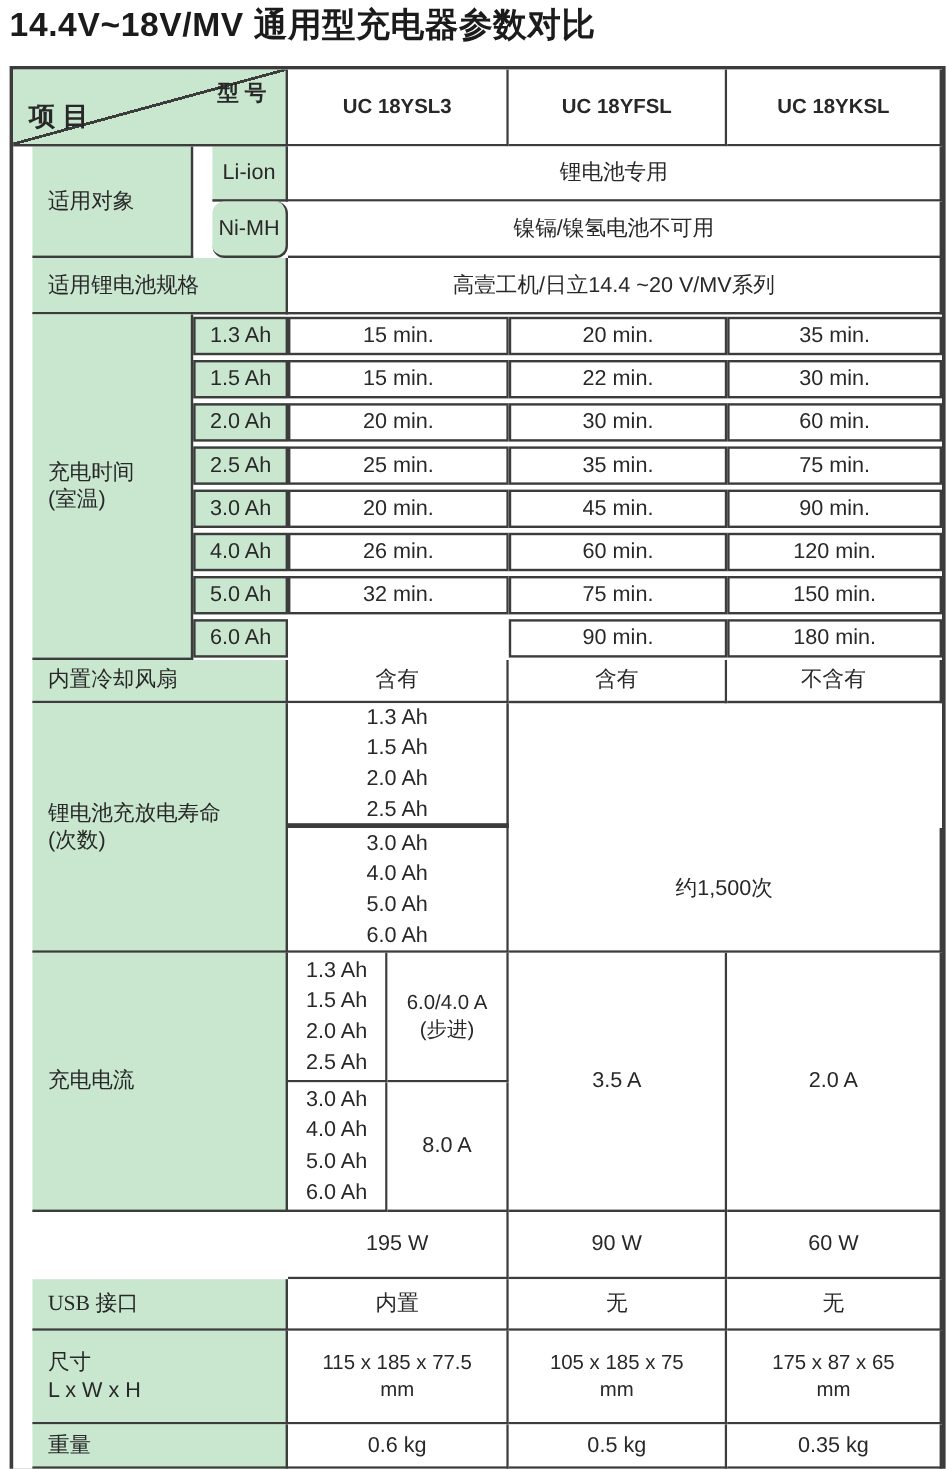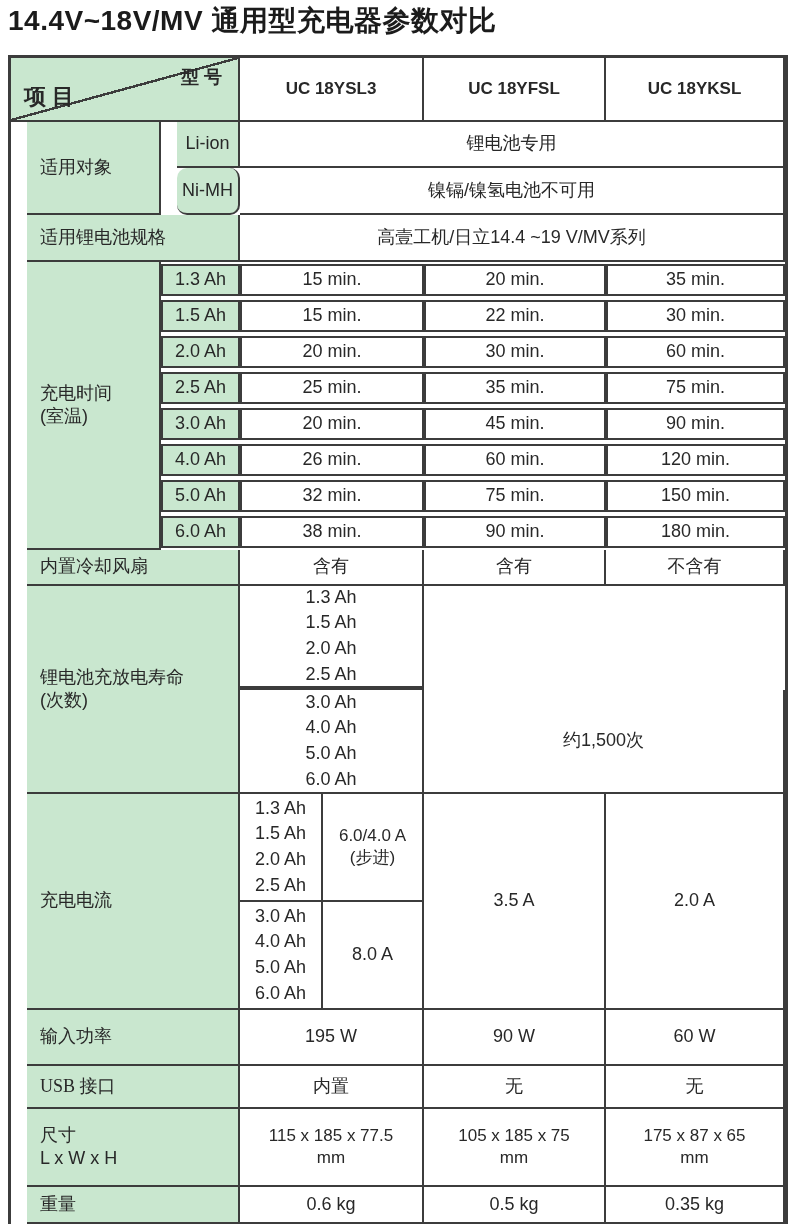--- a/index.html
+++ b/index.html
@@ -67,21 +67,21 @@
   <div class="c model" style="grid-column:5/6;grid-row:1;">UC 18YFSL</div>
   <div class="c model" style="grid-column:6/7;grid-row:1;">UC 18YKSL</div>
 
   <div class="c g lab" style="grid-column:1;grid-row:2/4;">适用对象</div>
   <div class="c g" style="grid-column:2;grid-row:2;">Li-ion</div>
   <div class="c" style="grid-column:3/7;grid-row:2;">锂电池专用</div>
   <div class="c g" style="grid-column:2;grid-row:3;border-radius:10px;">Ni-MH</div>
   <div class="c" style="grid-column:3/7;grid-row:3;">镍镉/镍氢电池不可用</div>
 
   <div class="c g lab" style="grid-column:1/3;grid-row:4;">适用锂电池规格</div>
-  <div class="c" style="grid-column:3/7;grid-row:4;">高壹工机/日立14.4 ~19 V/MV系列</div>
+  <div class="c" style="grid-column:3/7;grid-row:4;">高壹工机/日立14.4 ~20 V/MV系列</div>
 
   <div class="c g lab pre" style="grid-column:1;grid-row:5/13;">充电时间
 (室温)</div>
 
   <div class="c g boxed" style="grid-column:2;grid-row:5;">1.3 Ah</div>
   <div class="c boxed" style="grid-column:3/5;grid-row:5;">15 min.</div>
   <div class="c boxed" style="grid-column:5;grid-row:5;">20 min.</div>
   <div class="c boxed" style="grid-column:6;grid-row:5;">35 min.</div>
 
   <div class="c g boxed" style="grid-column:2;grid-row:6;">1.5 Ah</div>
@@ -108,21 +108,20 @@
   <div class="c boxed" style="grid-column:3/5;grid-row:10;">26 min.</div>
   <div class="c boxed" style="grid-column:5;grid-row:10;">60 min.</div>
   <div class="c boxed" style="grid-column:6;grid-row:10;">120 min.</div>
 
   <div class="c g boxed" style="grid-column:2;grid-row:11;">5.0 Ah</div>
   <div class="c boxed" style="grid-column:3/5;grid-row:11;">32 min.</div>
   <div class="c boxed" style="grid-column:5;grid-row:11;">75 min.</div>
   <div class="c boxed" style="grid-column:6;grid-row:11;">150 min.</div>
 
   <div class="c g boxed" style="grid-column:2;grid-row:12;">6.0 Ah</div>
-  <div class="c boxed" style="grid-column:3/5;grid-row:12;">38 min.</div>
   <div class="c boxed" style="grid-column:5;grid-row:12;">90 min.</div>
   <div class="c boxed" style="grid-column:6;grid-row:12;">180 min.</div>
 
   <div class="c g lab" style="grid-column:1/3;grid-row:13;">内置冷却风扇</div>
   <div class="c" style="grid-column:3/5;grid-row:13;">含有</div>
   <div class="c" style="grid-column:5;grid-row:13;">含有</div>
   <div class="c" style="grid-column:6;grid-row:13;">不含有</div>
 
   <div class="c g lab pre" style="grid-column:1/3;grid-row:14/16;">锂电池充放电寿命
 (次数)</div>
@@ -144,21 +143,20 @@
   <div class="c pre sm" style="grid-column:4;grid-row:16;">6.0/4.0 A
 (步进)</div>
   <div class="c pre list" style="grid-column:3;grid-row:17;">3.0 Ah
 4.0 Ah
 5.0 Ah
 6.0 Ah</div>
   <div class="c" style="grid-column:4;grid-row:17;">8.0 A</div>
   <div class="c" style="grid-column:5;grid-row:16/18;">3.5 A</div>
   <div class="c" style="grid-column:6;grid-row:16/18;">2.0 A</div>
 
-  <div class="c g lab" style="grid-column:1/3;grid-row:18;">输入功率</div>
   <div class="c" style="grid-column:3/5;grid-row:18;">195 W</div>
   <div class="c" style="grid-column:5;grid-row:18;">90 W</div>
   <div class="c" style="grid-column:6;grid-row:18;">60 W</div>
 
   <div class="c g lab" style="grid-column:1/3;grid-row:19;font-family:Liberation Serif, serif;">USB 接口</div>
   <div class="c" style="grid-column:3/5;grid-row:19;">内置</div>
   <div class="c" style="grid-column:5;grid-row:19;">无</div>
   <div class="c" style="grid-column:6;grid-row:19;">无</div>
 
   <div class="c g lab pre" style="grid-column:1/3;grid-row:20;">尺寸

